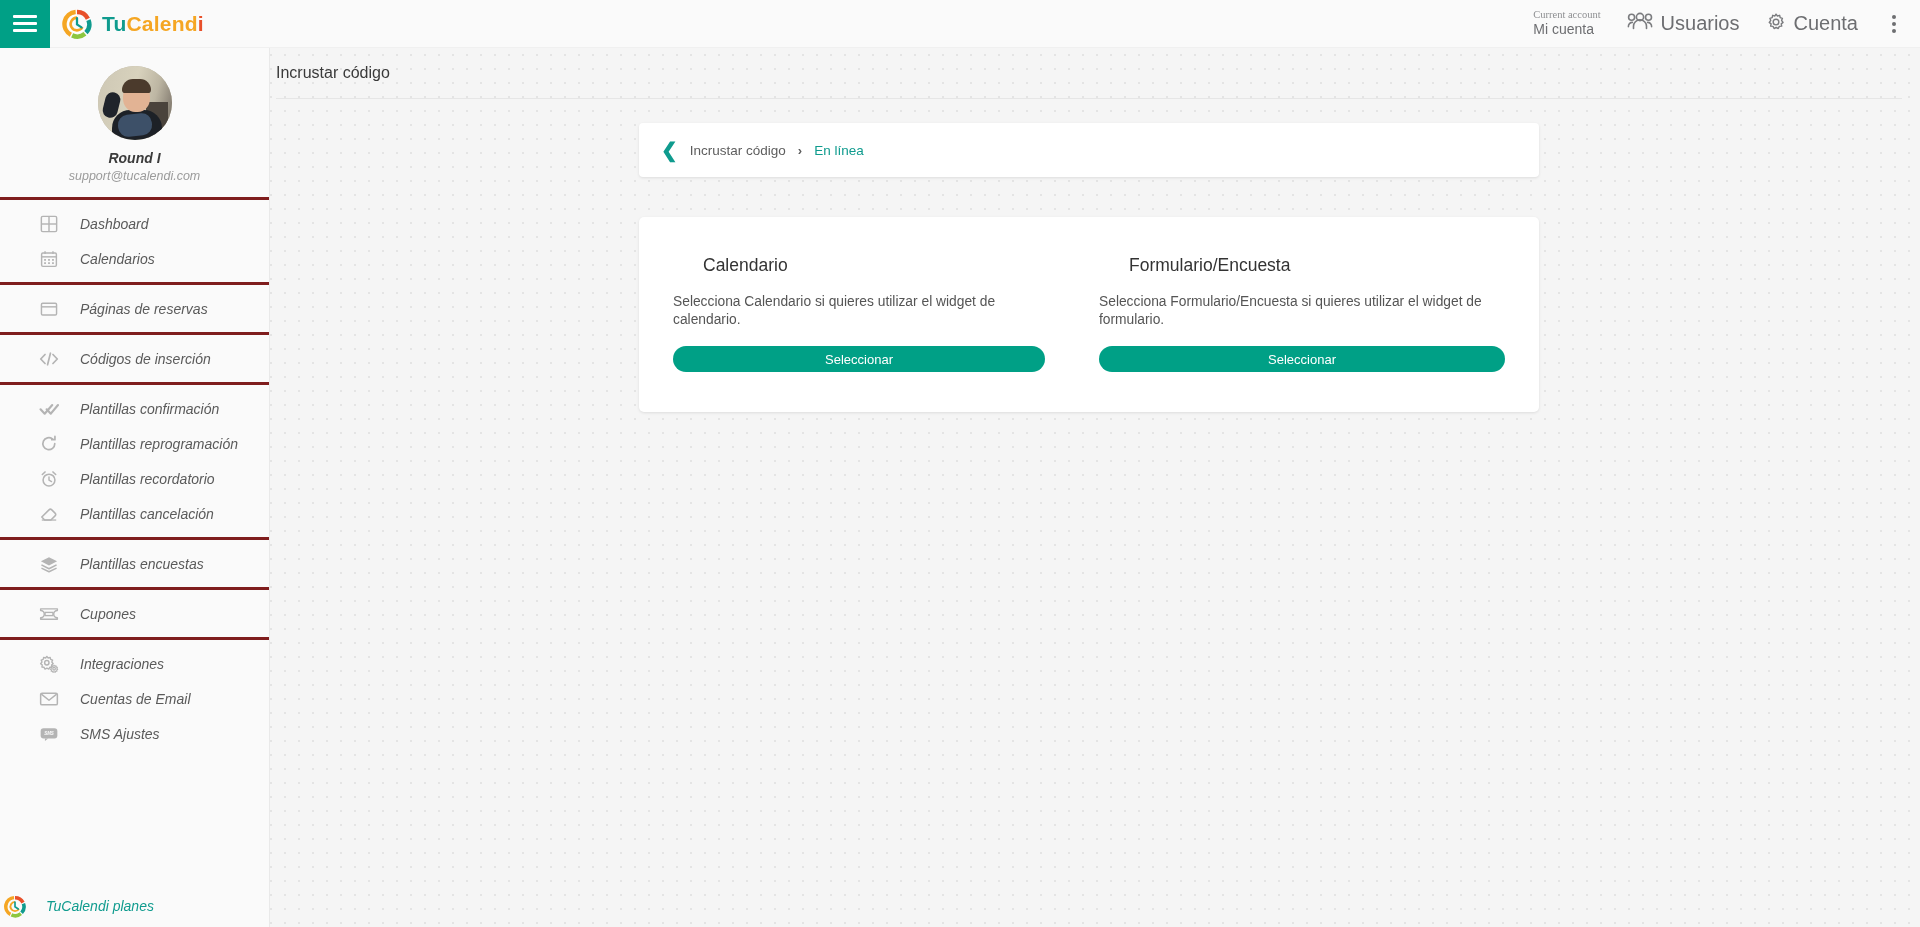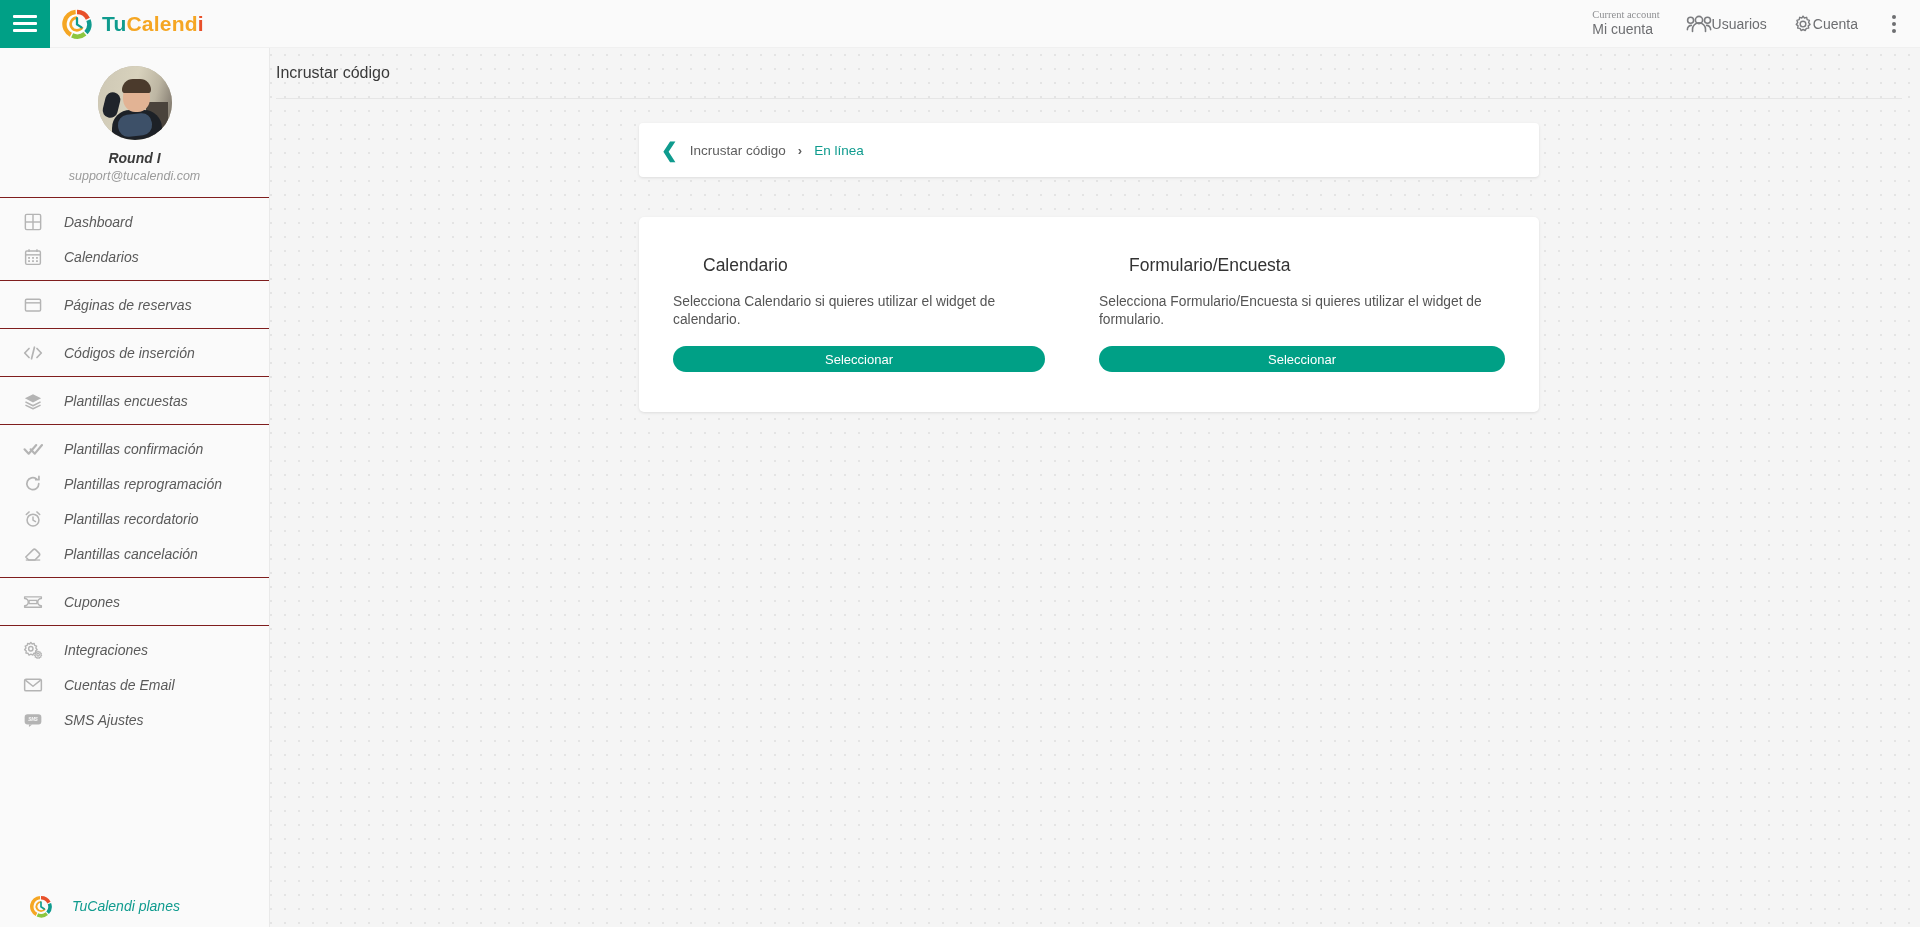--- a/index.html
+++ b/index.html
@@ -35,21 +35,21 @@
   .brand-text .t2 { color: #F5A623; }
   .brand-text .t3 { color: #E8502A; }
 
   .topbar-right {
     margin-left: auto; display: flex; align-items: center;
     gap: 26px; padding-right: 16px; color: #77787b;
   }
   .acct-block { line-height: 1.15; text-align: left; }
   .acct-block .acct-small { font-size: 10.5px; color: #8d8e91; display:block;font-family:Liberation Serif, serif; }
   .acct-block .acct-main  { font-size: 14px; color: #6d6e71; display:block; }
-  .top-item { display: flex; align-items: center; cursor: pointer; font-size: 14px; color: #6d6e71; }
+  .top-item { display: flex; align-items: flex-start; gap: 8px; cursor: pointer; font-size: 20px; color: #6d6e71; }
   .top-item svg { display:block; }
   .kebab { display:flex; flex-direction:column; gap:3px; padding: 6px 8px; cursor:pointer; }
   .kebab i { width: 4px; height: 4px; border-radius: 50%; background: #6d6e71; display:block; }
 
   
   .sidebar {
     position: absolute; top: 48px; left: 0;
     width: 270px; height: 879px;
     background: #fafafa;
     border-right: 1px solid #e9e9e9;
@@ -66,36 +66,36 @@
   .avatar .a-wall   { position:absolute; inset:0; background:linear-gradient(105deg,#cdc7b4 0%,#d8d2bd 45%,#bdb6a3 70%,#6a625a 100%); }
   .avatar .a-door   { position:absolute; right:4px; bottom:8px; width:22px; height:30px; background:#4a433c; }
   .avatar .a-body   { position:absolute; left:14px; bottom:-6px; width:50px; height:36px; background:#1d2127; border-radius:18px 18px 0 0; }
   .avatar .a-scarf  { position:absolute; left:20px; bottom:4px; width:34px; height:22px; background:#3d5068; border-radius:10px; transform:rotate(-6deg); }
   .avatar .a-head   { position:absolute; left:25px; top:16px; width:27px; height:30px; background:#e2b394; border-radius:50% 50% 45% 45%; }
   .avatar .a-hair   { position:absolute; left:24px; top:13px; width:29px; height:14px; background:#4b3a2c; border-radius:14px 14px 4px 4px; }
   .avatar .a-arm    { position:absolute; left:6px; top:26px; width:15px; height:26px; background:#20242b; border-radius:8px; transform:rotate(14deg); }
   .profile-name  { font-size: 14px; font-weight: bold; color: #3c3c3c; }
   .profile-email { font-size: 12.5px; color: #9b9b9b; margin-top: 3px; text-align: center; }
 
-  .nav-group { border-top: 1px solid #7f1d1d; padding: 6px 0; }
+  .nav-group { border-top: 3px solid #7f1d1d; padding: 6px 16px; }
   .nav-group:first-of-type { border-top: 1px solid #eaeaea; }
   .nav-item {
     display: flex; align-items: center;
     height: 35px; padding-left: 22px; gap: 20px;
     cursor: pointer; color: #5a5a5a; font-size: 14px;
   }
   .nav-ico { width: 22px; height: 22px; flex: 0 0 22px; display:flex; align-items:center; justify-content:center; color:#b4b4b4; }
   .nav-ico svg { display: block; }
   .nav-label { white-space: nowrap; }
 
   .sidebar-footer {
     position: absolute; bottom: 0; left: 0; width: 270px;
     background: #fafafa;
     display: flex; align-items: center; gap: 20px;
-    height: 42px; padding-left: 30px; cursor: pointer;
+    height: 42px; padding-left: 4px; cursor: pointer;
   }
   .sidebar-footer .nav-label { color: #0F9B8E; font-size: 14px; }
 
   
   .main {
     position: absolute; top: 48px; left: 264px;
     width: 1650px; height: 879px;
     background-color: #f5f5f5;
     background-image: radial-gradient(#e4e4e4 1px, transparent 1px);
     background-size: 14px 14px;
@@ -264,33 +264,20 @@
           </svg>
       </span>
       <span class="nav-label">Códigos de inserción</span>
     </div>
   </div>
 
   <div class="nav-group">
     <div class="nav-item">
       <span class="nav-ico">
         <svg width="20" height="18" viewBox="0 0 22 20">
-            <path d="M11 2.4 L20 7 L11 11.6 L2 7 z" fill="#b4b4b4"></path>
-            <path d="M2.6 11 L11 15.2 L19.4 11" fill="none" stroke="#b4b4b4" stroke-width="1.8" stroke-linejoin="round"></path>
-            <path d="M2.6 14.6 L11 18.6 L19.4 14.6" fill="none" stroke="#b4b4b4" stroke-width="1.6" stroke-linejoin="round"></path>
-          </svg>
-      </span>
-      <span class="nav-label">Plantillas encuestas</span>
-    </div>
-  </div>
-
-  <div class="nav-group">
-    <div class="nav-item">
-      <span class="nav-ico">
-        <svg width="20" height="18" viewBox="0 0 22 20">
             <path d="M1.6 10.4 l4.6 4.8 8.4-9.6" fill="none" stroke="#b4b4b4" stroke-width="2.4" stroke-linecap="round" stroke-linejoin="round"></path>
             <path d="M8.4 10.4 l4.6 4.8 8-9.6" fill="none" stroke="#b4b4b4" stroke-width="2.4" stroke-linecap="round" stroke-linejoin="round"></path>
           </svg>
       </span>
       <span class="nav-label">Plantillas confirmación</span>
     </div>
     <div class="nav-item">
       <span class="nav-ico">
         <svg width="18" height="18" viewBox="0 0 20 20">
             <path d="M16.4 9.6 a6.6 6.6 0 1 1 -2.6 -5.2" fill="none" stroke="#b4b4b4" stroke-width="1.9" stroke-linecap="round"></path>
@@ -311,20 +298,33 @@
       <span class="nav-label">Plantillas recordatorio</span>
     </div>
     <div class="nav-item">
       <span class="nav-ico">
         <svg width="20" height="18" viewBox="0 0 22 20">
             <path d="M3 13.4 L11 5.4 a2.2 2.2 0 0 1 3.1 0 l3.6 3.6 a2.2 2.2 0 0 1 0 3.1 l-4.6 4.6 H6.2 z" fill="none" stroke="#b4b4b4" stroke-width="1.7" stroke-linejoin="round"></path>
             <line x1="3" y1="16.7" x2="19" y2="16.7" stroke="#b4b4b4" stroke-width="1.4"></line>
           </svg>
       </span>
       <span class="nav-label">Plantillas cancelación</span>
+    </div>
+  </div>
+
+  <div class="nav-group">
+    <div class="nav-item">
+      <span class="nav-ico">
+        <svg width="20" height="18" viewBox="0 0 22 20">
+            <path d="M11 2.4 L20 7 L11 11.6 L2 7 z" fill="#b4b4b4"></path>
+            <path d="M2.6 11 L11 15.2 L19.4 11" fill="none" stroke="#b4b4b4" stroke-width="1.8" stroke-linejoin="round"></path>
+            <path d="M2.6 14.6 L11 18.6 L19.4 14.6" fill="none" stroke="#b4b4b4" stroke-width="1.6" stroke-linejoin="round"></path>
+          </svg>
+      </span>
+      <span class="nav-label">Plantillas encuestas</span>
     </div>
   </div>
 
   <div class="nav-group">
     <div class="nav-item">
       <span class="nav-ico">
         <svg width="20" height="16" viewBox="0 0 22 18">
             <path d="M1.6 5 V3.2 h18.8 V5 a2.2 2.2 0 0 0 0 8.2 v1.8 H1.6 v-1.8 a2.2 2.2 0 0 0 0 -8.2z" fill="none" stroke="#b4b4b4" stroke-width="1.6" stroke-linejoin="round"></path>
             <rect x="6.6" y="7.2" width="8.8" height="3.6" fill="none" stroke="#b4b4b4" stroke-width="1.5"></rect>
           </svg>

